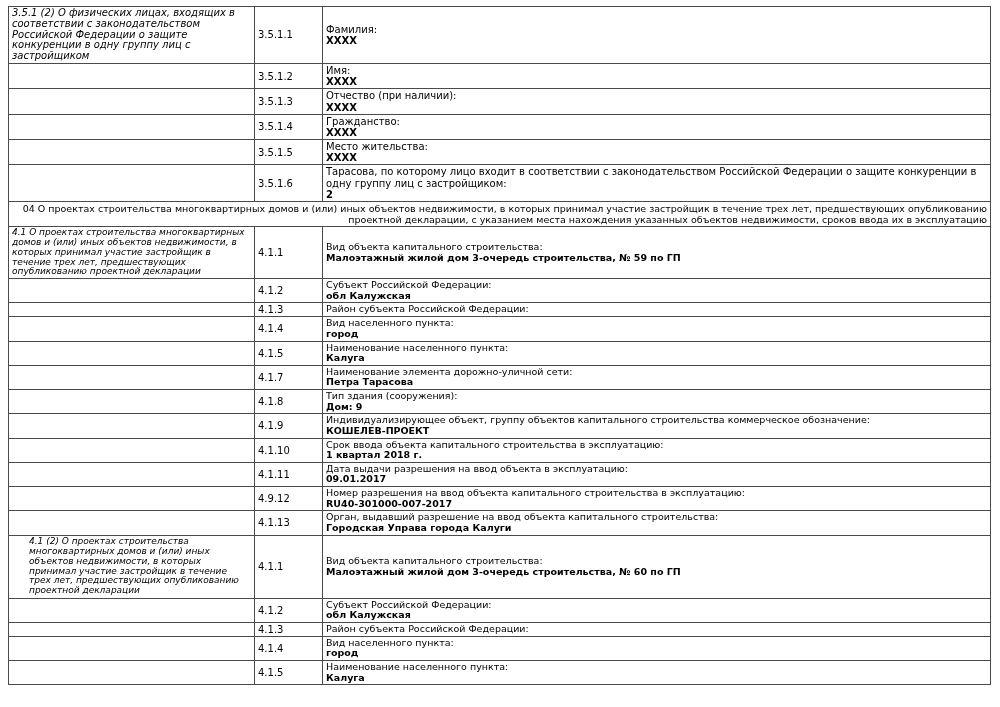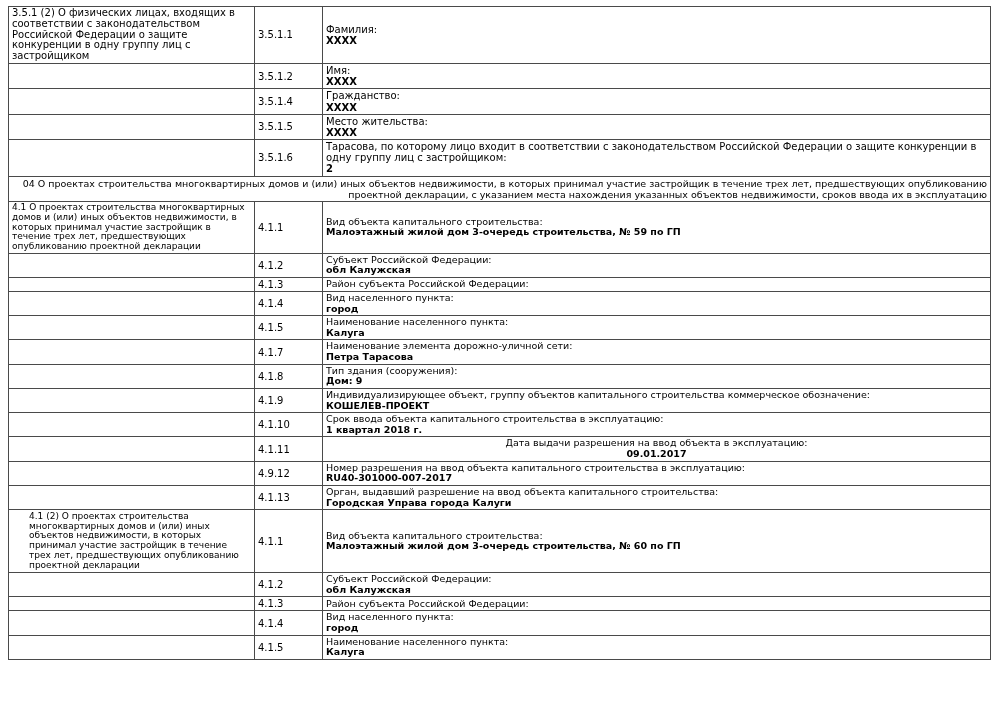--- a/index.html
+++ b/index.html
@@ -29,20 +29,21 @@
     vertical-align: middle;
     padding: 1px 3px;
     overflow: hidden;
     word-wrap: break-word;
   }
   td.desc-cell {
     vertical-align: top;
     font-size: 10px;
     line-height: 1.08;
     padding-top: 2px;
+    font-style: italic;
   }
   td.code-cell {
     font-size: 10px;
   }
   td.value-cell {
     font-size: 10px;
     line-height: 1.12;
   }
   .field-label {
     font-weight: normal;
@@ -84,20 +85,28 @@
         <tr>
           <td class="desc-cell"></td>
           <td class="code-cell">3.5.1.2</td>
           <td class="value-cell">
             <div class="field-label">Имя:</div>
             <div class="field-value">XXXX</div>
           </td>
         </tr>
         <tr>
           <td class="desc-cell"></td>
+          <td class="code-cell">3.5.1.3</td>
+          <td class="value-cell">
+            <div class="field-label">Отчество (при наличии):</div>
+            <div class="field-value">XXXX</div>
+          </td>
+        </tr>
+        <tr>
+          <td class="desc-cell"></td>
           <td class="code-cell">3.5.1.4</td>
           <td class="value-cell">
             <div class="field-label">Гражданство:</div>
             <div class="field-value">XXXX</div>
           </td>
         </tr>
         <tr>
           <td class="desc-cell"></td>
           <td class="code-cell">3.5.1.5</td>
           <td class="value-cell">
@@ -183,21 +192,21 @@
           <td class="desc-cell small-desc" style="font-size: 9px;"></td>
           <td class="code-cell">4.1.10</td>
           <td class="value-cell" style="font-size: 9.5px;">
             <div class="field-label">Срок ввода объекта капитального строительства в эксплуатацию:</div>
             <div class="field-value">1 квартал 2018 г.</div>
           </td>
         </tr>
         <tr class="small-row sm">
           <td class="desc-cell small-desc" style="font-size: 9px;"></td>
           <td class="code-cell">4.1.11</td>
-          <td class="value-cell" style="font-size: 9.5px; text-align: center;">
+          <td class="value-cell" style="font-size: 9.5px;">
             <div class="field-label">Дата выдачи разрешения на ввод объекта в эксплуатацию:</div>
             <div class="field-value">09.01.2017</div>
           </td>
         </tr>
         <tr class="small-row sm">
           <td class="desc-cell small-desc" style="font-size: 9px;"></td>
           <td class="code-cell">4.9.12</td>
           <td class="value-cell" style="font-size: 9.5px;">
             <div class="field-label">Номер разрешения на ввод объекта капитального строительства в эксплуатацию:</div>
             <div class="field-value">RU40-301000-007-2017</div>

